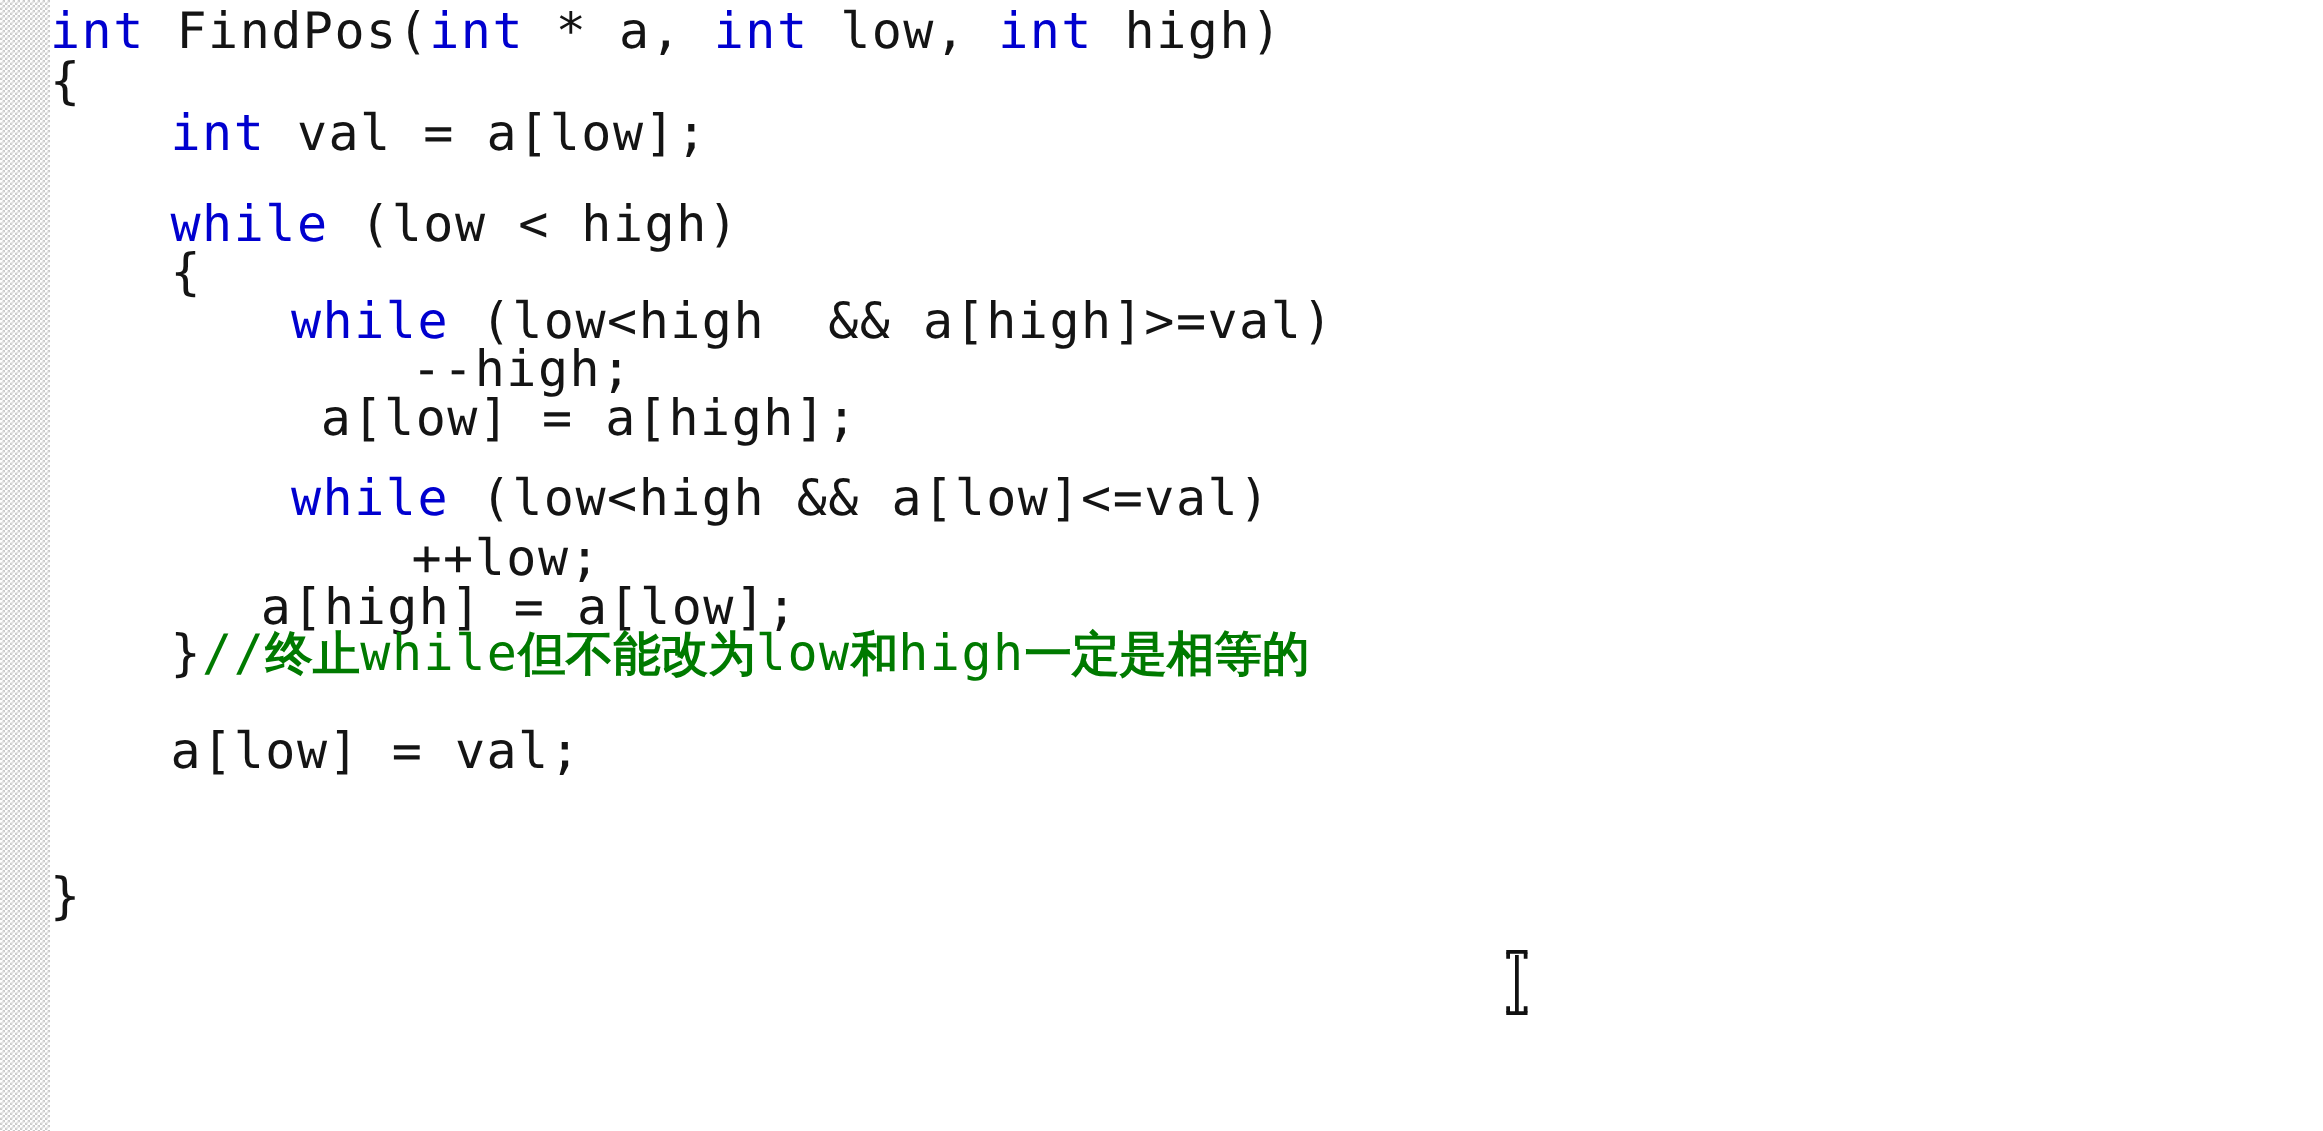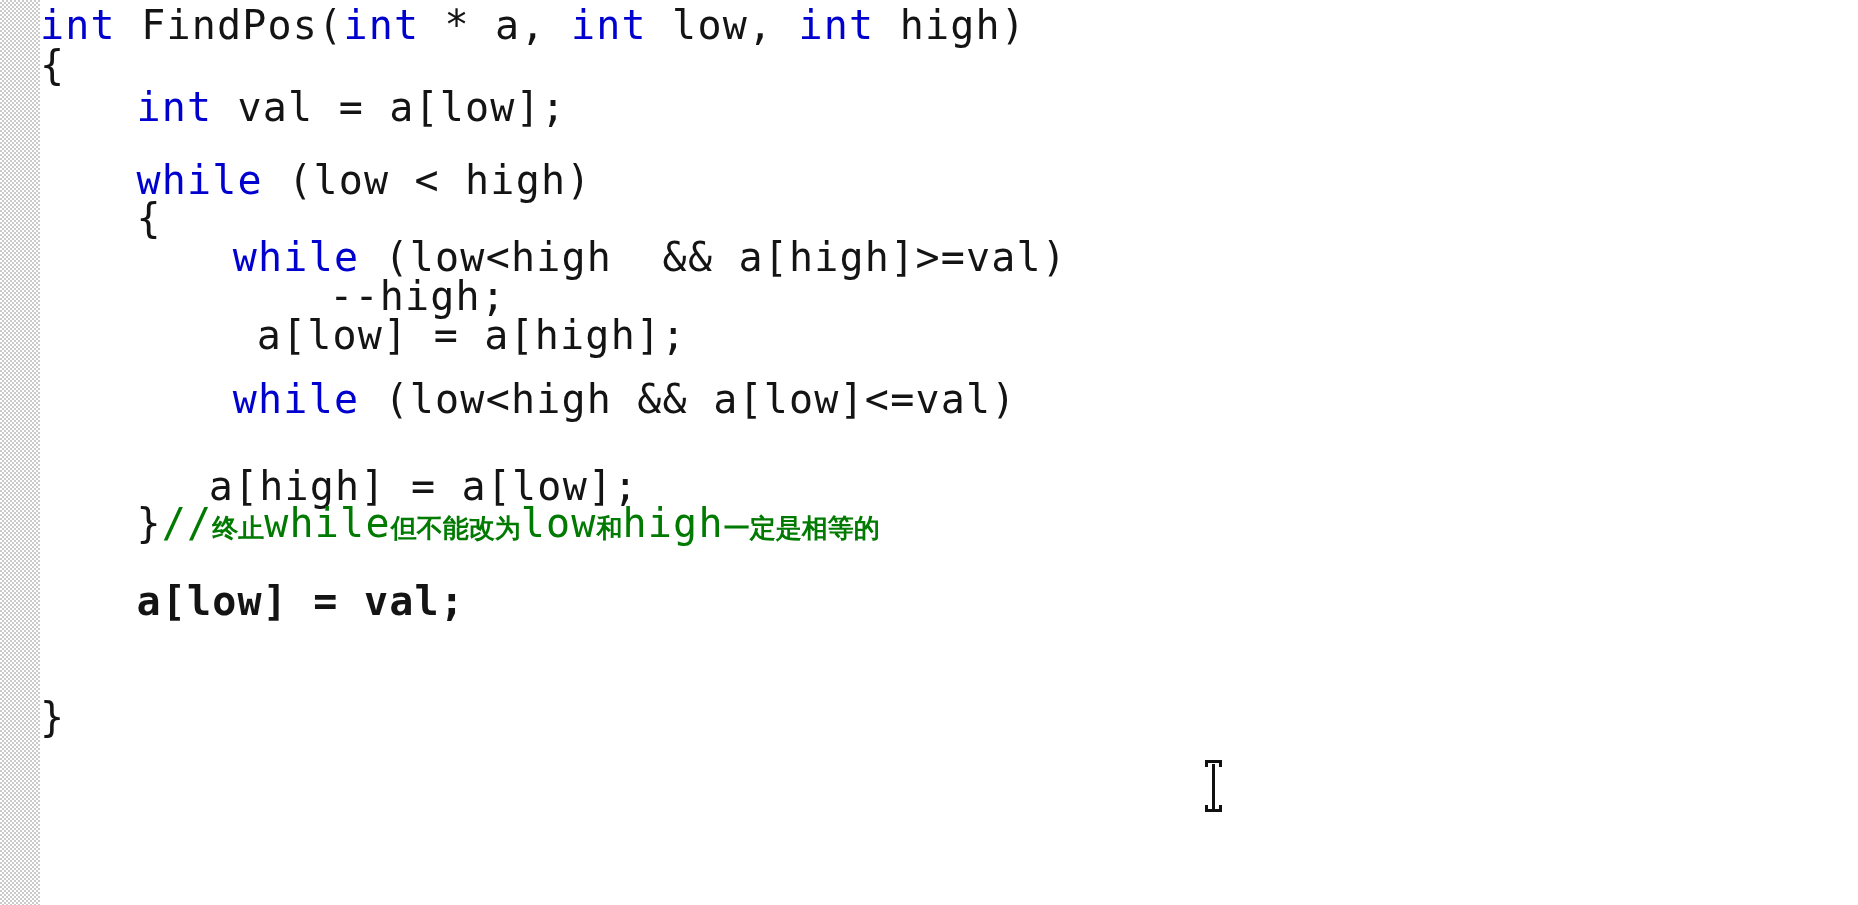--- a/index.html
+++ b/index.html
@@ -57,21 +57,21 @@
     font-size: 40px;
     line-height: 46px;
     letter-spacing: 1.2px;
     color: #141414;
     height: 46px;
   }
   .kw   { color: #0000CF; }
   .cmt  { color: #007A00; }
   .plain{ color: #141414; }
   .han  { font-family: "DejaVu Sans", "Liberation Sans", sans-serif;
-          font-weight: 700; letter-spacing: 0px; font-size: 26px; }
+          font-weight: 700; letter-spacing: 0px; font-size: 38px; }
   
   #text-cursor {
     position: absolute;
     z-index: 5;
     pointer-events: none;
   }
   #text-cursor .stem {
     position: absolute; left: 7px; top: 4px;
     width: 3px; height: 46px; background: #111111;
   }
@@ -100,23 +100,24 @@
   <div id="code-surface">
       <div class="code-line" style="top: 2px; left: 40px;"><span class="kw">int</span><span class="plain"> FindPos(</span><span class="kw">int</span><span class="plain"> * a, </span><span class="kw">int</span><span class="plain"> low, </span><span class="kw">int</span><span class="plain"> high)</span></div>
       <div class="code-line" style="top: 42px; left: 40px;"><span class="plain">{</span></div>
       <div class="code-line" style="top: 157px; left: 136.4px;"><span class="kw">while</span><span class="plain"> (low &lt; high)</span></div>
       <div class="code-line" style="top: 84px; left: 136.4px;"><span class="kw">int</span><span class="plain"> val = a[low];</span></div>
       <div class="code-line" style="top: 195px; left: 136.4px;"><span class="plain">{</span></div>
       <div class="code-line" style="top: 234px; left: 232.8px;"><span class="kw">while</span><span class="plain"> (low&lt;high  &amp;&amp; a[high]&gt;=val)</span></div>
       <div class="code-line" style="top: 273px; left: 329.2px;"><span class="plain">--high;</span></div>
       <div class="code-line" style="top: 312px; left: 208.7px; margin-left: 48px;"><span class="plain">a[low] = a[high];</span></div>
       <div class="code-line" style="top: 376px; left: 232.8px;"><span class="kw">while</span><span class="plain"> (low&lt;high &amp;&amp; a[low]&lt;=val)</span></div>
+      <div class="code-line" style="top: 424px; left: 329.2px;"><span class="plain">++low;</span></div>
       <div class="code-line" style="top: 463px; left: 208.7px;"><span class="plain">a[high] = a[low];</span></div>
       <div class="code-line" style="top: 500px; left: 136.4px;"><span class="plain">}</span><span class="cmt">//</span><span class="cmt han">终止</span><span class="cmt">while</span><span class="cmt han">但不能改为</span><span class="cmt">low</span><span class="cmt han">和</span><span class="cmt">high</span><span class="cmt han">一定是相等的</span></div>
-      <div class="code-line" style="top: 578px; left: 136.4px; font-weight: bold;"><span class="plain">a[low] = val;</span></div>
+      <div class="code-line" style="top: 578px; left: 136.4px;"><span class="plain">a[low] = val;</span></div>
       <div class="code-line" style="top: 694px; left: 40px;"><span class="plain">}</span></div>
     </div>
 
   <div id="selection-margin"></div>
   <div id="margin-edge"></div>
 
   <div id="text-cursor" style="left: 1205px; top: 760px;">
     <div class="cap-top"></div>
     <div class="serif-tl"></div>
       <div class="serif-tr"></div>

